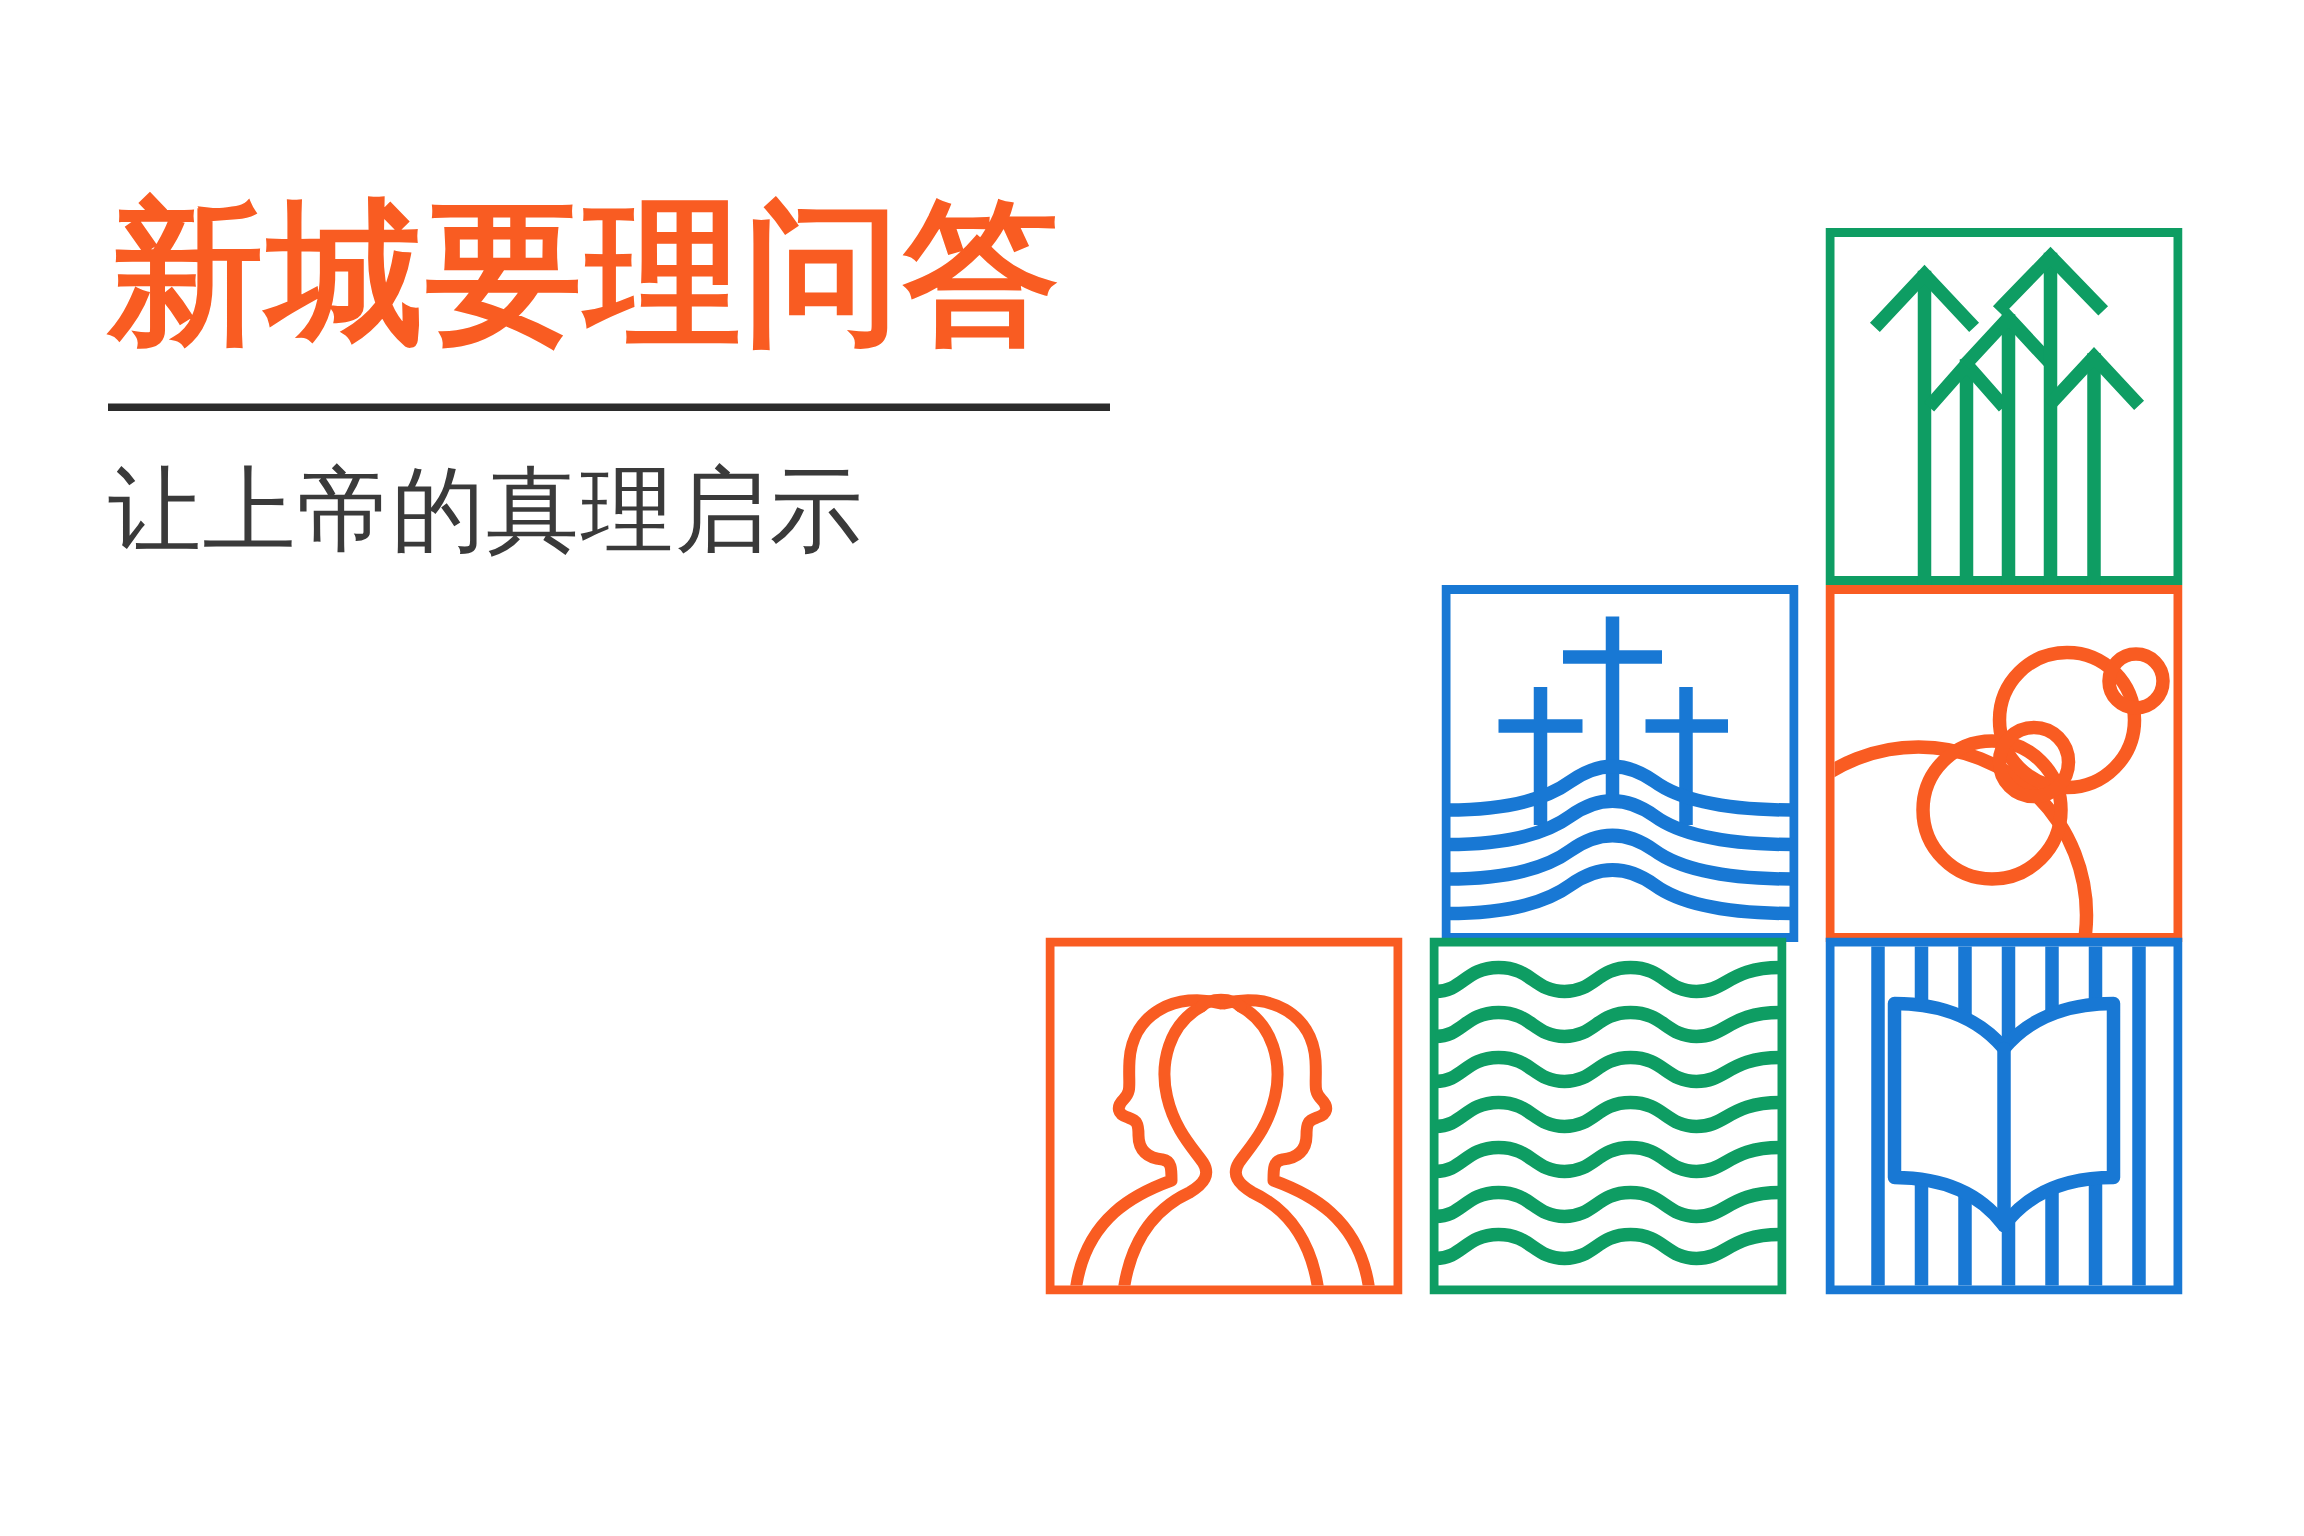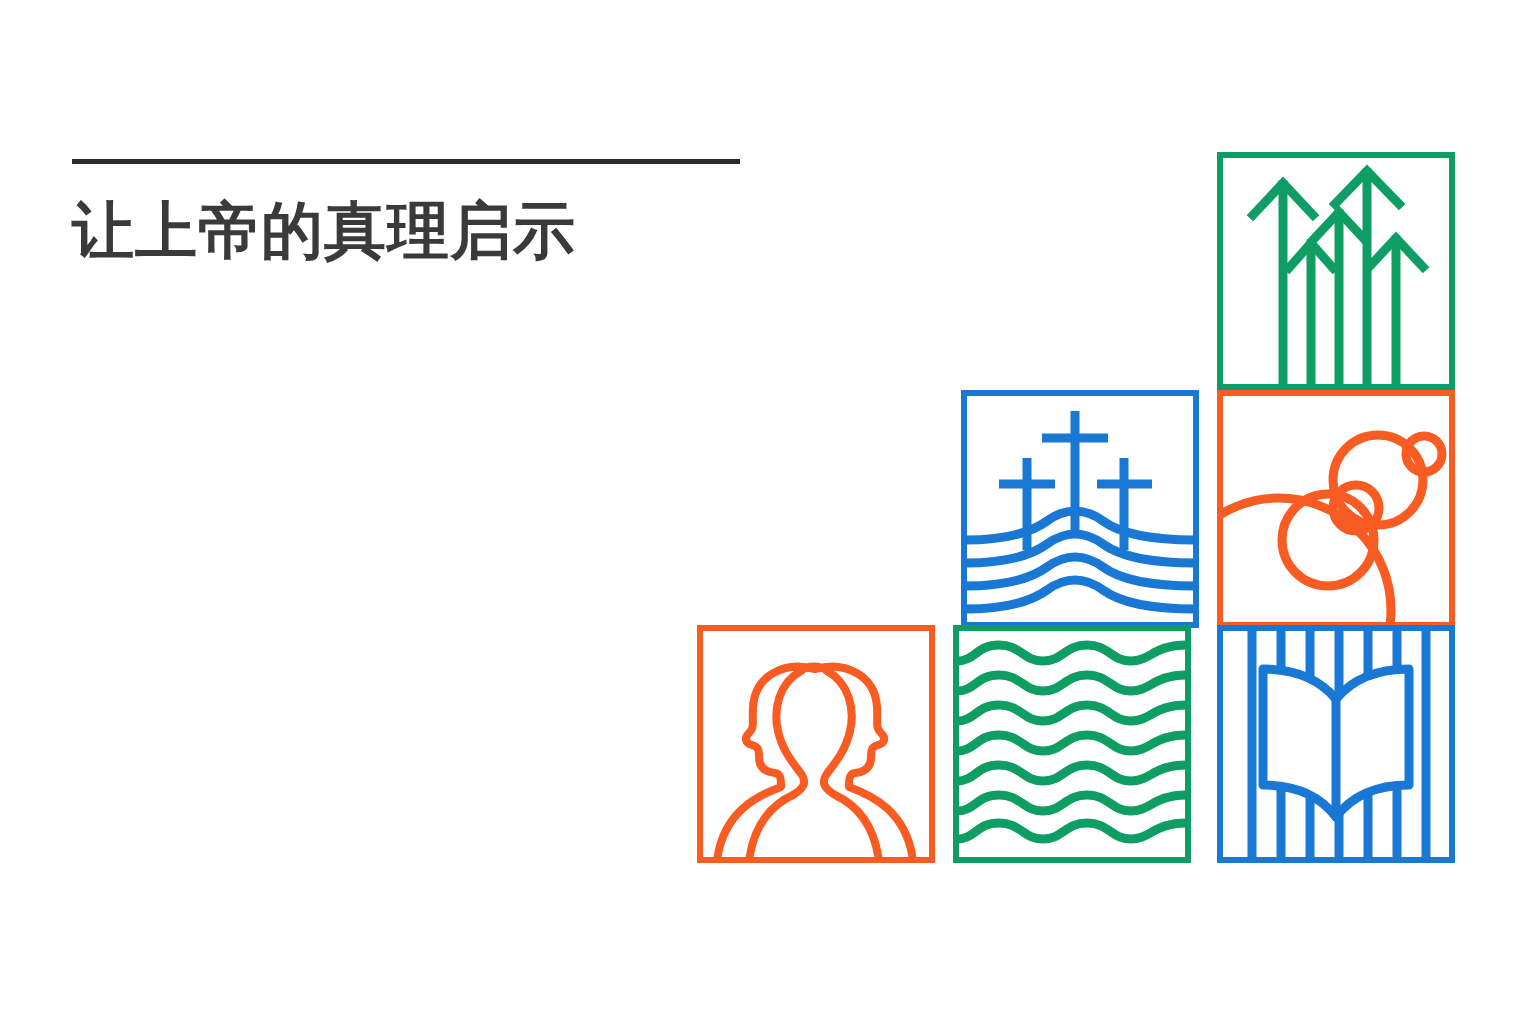--- a/index.html
+++ b/index.html
@@ -44,21 +44,21 @@
   .title-divider {
     width: 668px;
     height: 5px;
     background: #2b2b2b;
     margin: 31px 0 26px 0;
   }
 
   .subtitle-line {
     font-size: 62px;
     line-height: 1.33;
-    font-weight: bold;
+    font-weight: normal;
     color: #3a3a3a;
     letter-spacing: 1px;
     white-space: nowrap;
     font-family: "Liberation Sans", "DejaVu Sans", sans-serif;
   }
 
   
   .tile {
     position: absolute;
     width: 238px;
@@ -74,20 +74,21 @@
   #tile-people   { left: 697px;  top: 625px; }
   #tile-waves    { left: 953px;  top: 625px; }
   #tile-book     { left: 1217px; top: 625px; }
 </style>
 </head>
 <body>
 
 <div id="canvas">
 
   <div class="text-block">
+    <div class="main-title">新城要理问答</div>
 
     <div class="title-divider"></div>
 
     <div class="subtitle-line">让上帝的真理启示</div>
   </div>
 
   <div class="tile" id="tile-growth">
     <svg viewBox="0 0 238 238" xmlns="http://www.w3.org/2000/svg">
       <rect x="3" y="3" width="232" height="232" fill="none" stroke="#0e9d63" stroke-width="6"></rect>
       <g fill="none" stroke="#0e9d63" stroke-width="9" stroke-linecap="square" stroke-linejoin="miter">

